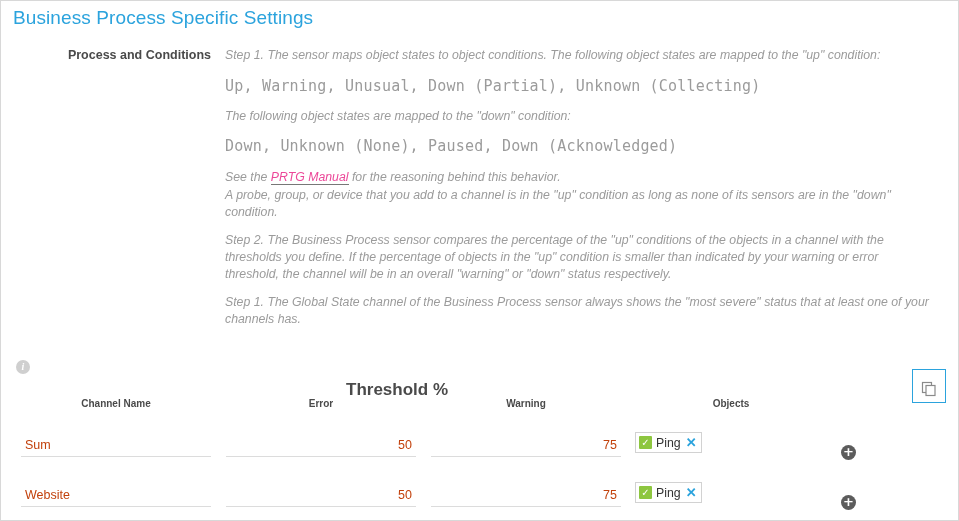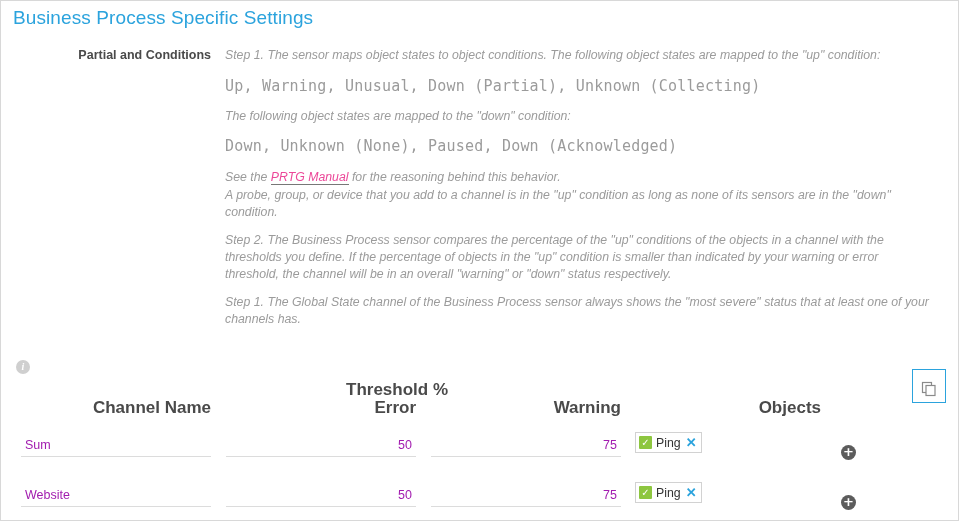--- a/index.html
+++ b/index.html
@@ -91,45 +91,45 @@
     font-weight: bold;
     color: #4a4a4a;
   }
   .grid-header {
     position: absolute;
     top: 397px; left: 0; width: 959px;
     height: 22px;
   }
   .col-head {
     position: absolute;
-    font-size: 17px;
+    font-size: 10px;
     font-weight: bold;
     color: #4a4a4a;
-    text-align: right;
+    text-align: center;
   }
   .ch-name  { left: 20px;  width: 190px; }
   .ch-error { left: 225px; width: 190px; }
   .ch-warn  { left: 430px; width: 190px; }
   .ch-obj   { left: 640px; width: 180px; }
 
   .row {
     position: absolute;
     left: 0; width: 959px; height: 50px;
   }
   .row-1 { top: 423px; }
   .row-2 { top: 473px; }
 
   .cell-input {
     position: absolute;
     border: none;
     border-bottom: 1px solid #dcdcdc;
     background: transparent;
     font-family: "Liberation Sans", sans-serif;
     font-size: 12.5px;
-    color: #a21caf;
+    color: #c2410c;
     padding: 2px 4px 4px 4px;
     outline: none;
   }
   .in-name  { left: 20px;  top: 12px; width: 190px; text-align: left; }
   .in-error { left: 225px; top: 12px; width: 190px; text-align: right; }
   .in-warn  { left: 430px; top: 12px; width: 190px; text-align: right; }
 
   .obj-chip {
     position: absolute;
     left: 634px; top: 8px;
@@ -175,21 +175,21 @@
     font-family: "DejaVu Sans", sans-serif;
   }
 </style>
 </head>
 <body>
 
 <div class="panel">
 
   <div class="page-title">Business Process Specific Settings</div>
 
-  <div class="field-label">Partial and Conditions</div>
+  <div class="field-label">Process and Conditions</div>
 
   <div class="help-block">
     <p>Step 1. The sensor maps object states to object conditions. The following object states are mapped to the "up" condition:</p>
     <p class="mono">Up, Warning, Unusual, Down (Partial), Unknown (Collecting)</p>
     <p>The following object states are mapped to the "down" condition:</p>
     <p class="mono">Down, Unknown (None), Paused, Down (Acknowledged)</p>
     <p style="margin-bottom:2px;">
       <span>See the </span><a class="manual-link" href="#">PRTG Manual</a><span> for the reasoning behind this behavior.</span>
     </p>
     <p>A probe, group, or device that you add to a channel is in the "up" condition as long as none of its sensors are in the "down" condition.</p>

